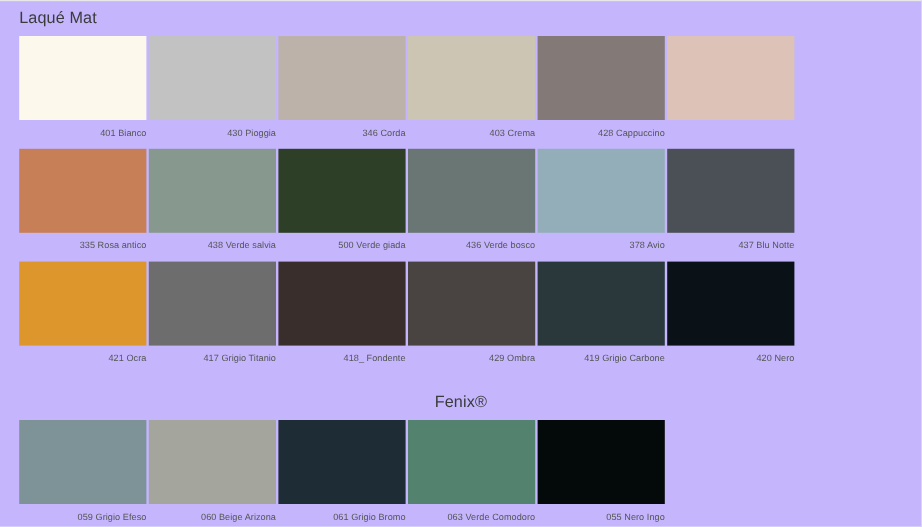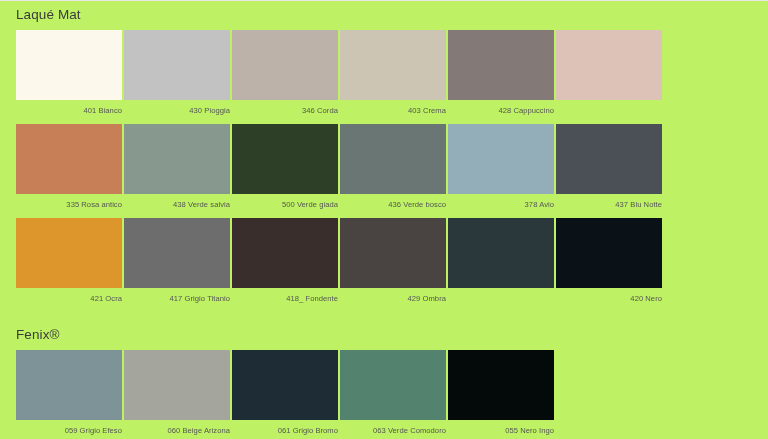--- a/index.html
+++ b/index.html
@@ -12,42 +12,42 @@
     height: 439px;
     background: #ffffff;
     font-family: "Liberation Sans", sans-serif;
     color: #3c3c3c;
     overflow: hidden;
     position: relative;
   }
   .page {
     width: 768px;
     height: 439px;
-    background: #bef264;
+    background: #c4b5fd;
     box-sizing: border-box;
     border-top: 1px solid #e8e8e8;
     position: relative;
   }
   .section {
     padding: 0 16px;
     box-sizing: border-box;
   }
   .section-title {
     font-size: 13.5px;
     font-weight: 400;
     color: #3b3b3b;
     letter-spacing: 0.1px;
     line-height: 1;
     margin: 0;
     padding-top: 6px;
     padding-bottom: 8px;
   }
   .section-laque .section-title { padding-top: 7px; }
   .section-fenix { margin-top: 13px; }
-  .section-fenix .section-title { padding-top: 3px; padding-bottom: 9px; }
+  .section-fenix .section-title { padding-top: 3px; padding-bottom: 9px; text-align: center; }
 
   .swatch-grid {
     display: flex;
     flex-wrap: wrap;
     gap: 0px;
   }
   .swatch-cell {
     width: 106px;
     margin-right: 2px;
     margin-bottom: 2px;
@@ -139,20 +139,21 @@
       <div class="swatch-cell">
         <span class="swatch-chip" style="background-color: rgb(58, 46, 45);"></span>
         <div class="swatch-label">418_ Fondente</div>
       </div>
       <div class="swatch-cell">
         <span class="swatch-chip" style="background-color: rgb(73, 68, 66);"></span>
         <div class="swatch-label">429 Ombra</div>
       </div>
       <div class="swatch-cell">
         <span class="swatch-chip" style="background-color: rgb(42, 56, 60);"></span>
+        <div class="swatch-label">419 Grigio Carbone</div>
       </div>
       <div class="swatch-cell">
         <span class="swatch-chip" style="background-color: rgb(10, 18, 24);"></span>
         <div class="swatch-label">420 Nero</div>
       </div>
 
     </div>
   </div>
 
   <div class="section section-fenix">

